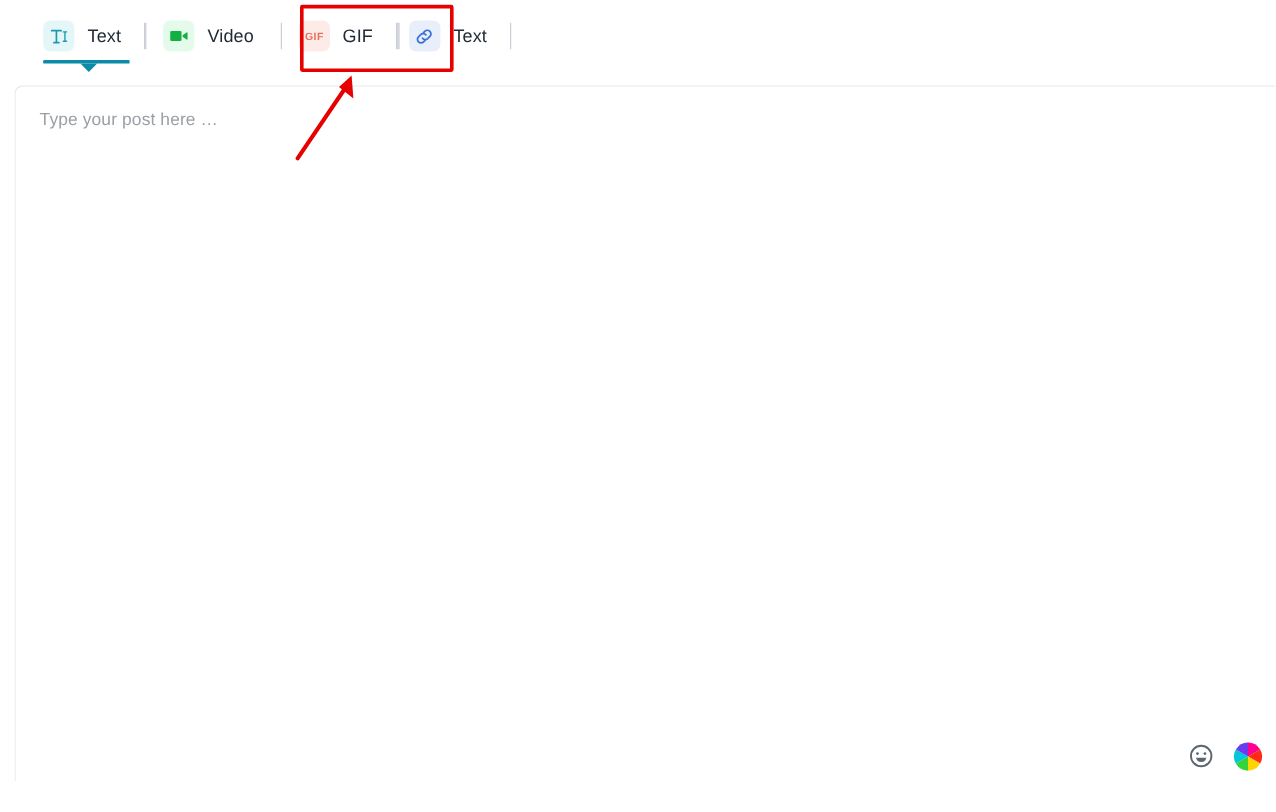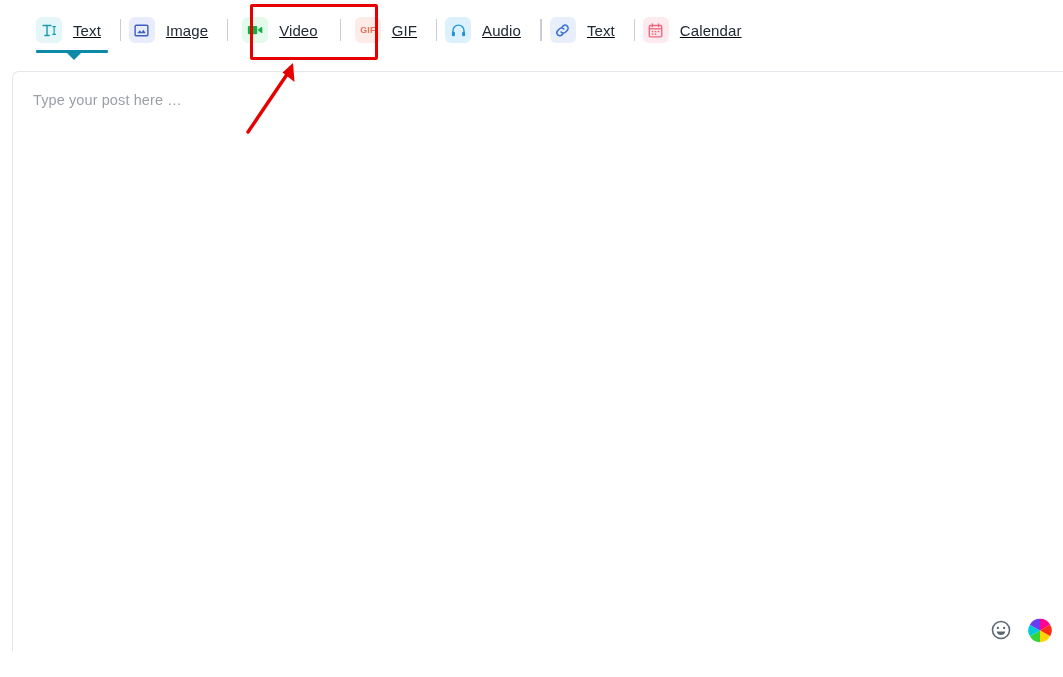--- a/index.html
+++ b/index.html
@@ -35,21 +35,20 @@
     position: relative;
     height: 60px;
     display: flex;
     align-items: center;
     gap: 11px;
     padding: 0 19px 0 8px;
     cursor: pointer;
     background: transparent;
     border: none;
     flex: 0 0 auto;
-    text-decoration: underline;
   }
 
   .tab .tab-label {
     font-size: 15px;
     color: #212b36;
     letter-spacing: .1px;
     white-space: nowrap;
     line-height: 1;
     padding-top: 1px;
   }
@@ -172,30 +171,20 @@
           <path d="M18.5 6.5v11M16.6 6.5h3.8M16.6 17.5h3.8" stroke="#1a9ab0" stroke-width="1.6" stroke-linecap="round"></path>
         </svg>
       </span>
       <span class="tab-label">Text</span>
       <span class="underline"></span>
       <span class="caret"></span>
     </div>
 
     <span class="divider"></span>
 
-    <div class="tab">
-      <span class="tab-icon" style="background:#e8edfb">
-        <svg width="17" height="17" viewBox="0 0 24 24" fill="none">
-          <rect x="3" y="4.5" width="18" height="15" rx="1.6" stroke="#3f5fc4" stroke-width="2"></rect>
-          <path d="M6 16l3.6-4.2 2.5 2.6 2.6-3.4L18 16z" fill="#3f5fc4"></path>
-        </svg>
-      </span>
-      <span class="tab-label">Image</span>
-
-    </div>
 
     <span class="divider"></span>
 
     <div class="tab" style="padding-left:14px;padding-right:26px;justify-content:space-between;">
       <span class="tab-icon" style="background:#e4faea">
         <svg width="18" height="18" viewBox="0 0 24 24" fill="none">
           <rect x="2.5" y="6.5" width="12.5" height="11" rx="1.4" fill="#12b042"></rect>
           <path d="M16.2 11.2l4.4-3.1c.5-.35 1.15 0 1.15.6v6.6c0 .6-.65.95-1.15.6l-4.4-3.1z" fill="#12b042"></path>
         </svg>
       </span>
@@ -210,66 +199,39 @@
         <svg width="24" height="12" viewBox="0 0 30 14">
           <text x="15" y="11" text-anchor="middle" font-family="Liberation Sans, sans-serif" font-size="11" font-weight="bold" fill="#e8715c" letter-spacing="0.4">GIF</text>
         </svg>
       </span>
       <span class="tab-label">GIF</span>
 
     </div>
 
     <span class="divider"></span>
 
-    <div class="tab">
-      <span class="tab-icon" style="background:#ddf1fc">
-        <svg width="17" height="17" viewBox="0 0 24 24" fill="none">
-          <path d="M4.2 15.5v-3.3a7.8 7.8 0 0 1 15.6 0v3.3" stroke="#2196d6" stroke-width="2" stroke-linecap="round"></path>
-          <rect x="2.6" y="13.6" width="4.4" height="6.6" rx="2" fill="#2196d6"></rect>
-          <rect x="17" y="13.6" width="4.4" height="6.6" rx="2" fill="#2196d6"></rect>
-        </svg>
-      </span>
-      <span class="tab-label">Audio</span>
-
-    </div>
 
     <span class="divider"></span>
 
 
     <span class="divider"></span>
 
     <div class="tab">
       <span class="tab-icon" style="background:#e8eefa">
         <svg width="17" height="17" viewBox="0 0 24 24" fill="none">
           <path d="M10 14a4.2 4.2 0 0 0 6.1.4l2.6-2.6a4.2 4.2 0 0 0-6-6l-1.5 1.5" stroke="#3a73d6" stroke-width="2.1" stroke-linecap="round"></path>
           <path d="M14 10a4.2 4.2 0 0 0-6.1-.4l-2.6 2.6a4.2 4.2 0 0 0 6 6l1.5-1.5" stroke="#3a73d6" stroke-width="2.1" stroke-linecap="round"></path>
         </svg>
       </span>
       <span class="tab-label">Text</span>
 
     </div>
 
     <span class="divider"></span>
 
-    <div class="tab">
-      <span class="tab-icon" style="background:#fdeaee">
-        <svg width="17" height="17" viewBox="0 0 24 24" fill="none">
-          <rect x="3.2" y="5" width="17.6" height="16" rx="2" stroke="#ef6a80" stroke-width="2"></rect>
-          <path d="M3.2 9.6h17.6" stroke="#ef6a80" stroke-width="2"></path>
-          <path d="M7.6 2.8v3.6M16.4 2.8v3.6" stroke="#ef6a80" stroke-width="2" stroke-linecap="round"></path>
-          <rect x="6.6" y="12.4" width="2.4" height="2.2" fill="#ef6a80"></rect>
-          <rect x="10.8" y="12.4" width="2.4" height="2.2" fill="#ef6a80"></rect>
-          <rect x="15" y="12.4" width="2.4" height="2.2" fill="#ef6a80"></rect>
-          <rect x="6.6" y="16.2" width="2.4" height="2.2" fill="#ef6a80"></rect>
-          <rect x="10.8" y="16.2" width="2.4" height="2.2" fill="#ef6a80"></rect>
-        </svg>
-      </span>
-      <span class="tab-label">Calendar</span>
-
-    </div>
 
   </div>
 
   <div class="editor-panel">
     <div class="editor-placeholder">Type your post here …</div>
 
     <div class="editor-tools">
       <span class="tool-btn">
         <svg width="22" height="22" viewBox="0 0 24 24" fill="none">
           <circle cx="12" cy="12" r="9.3" stroke="#5c6670" stroke-width="1.7"></circle>

